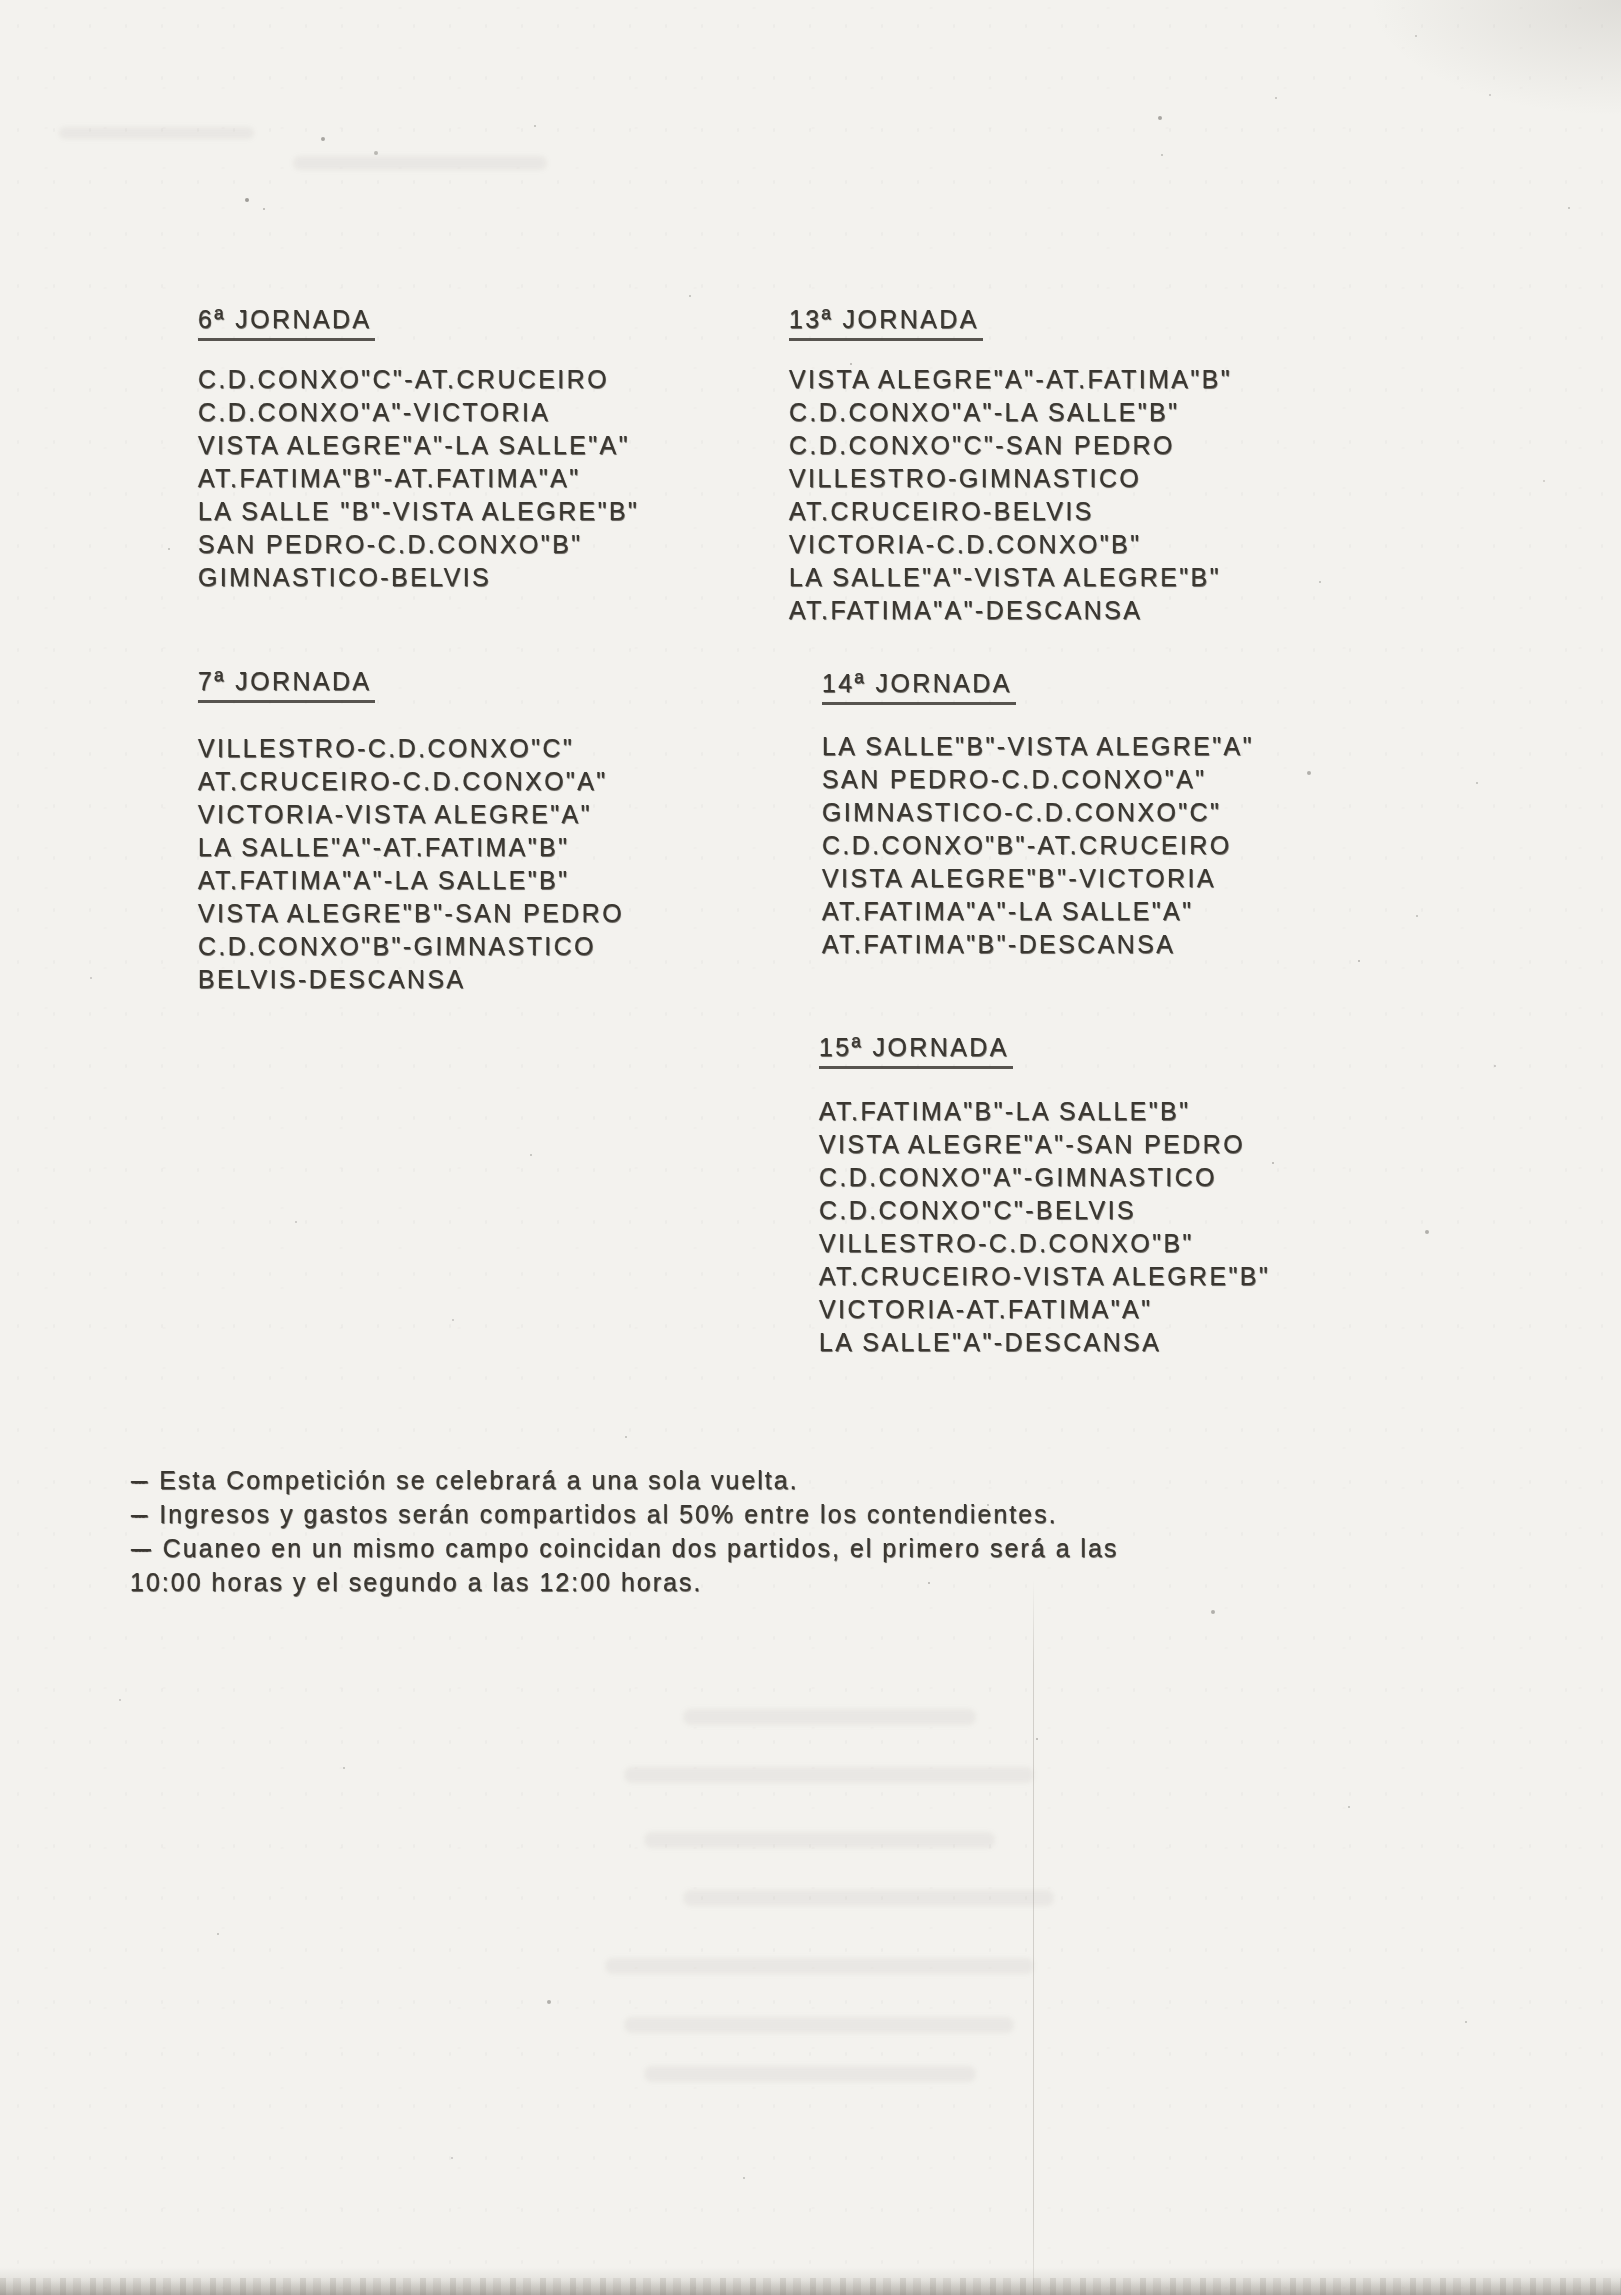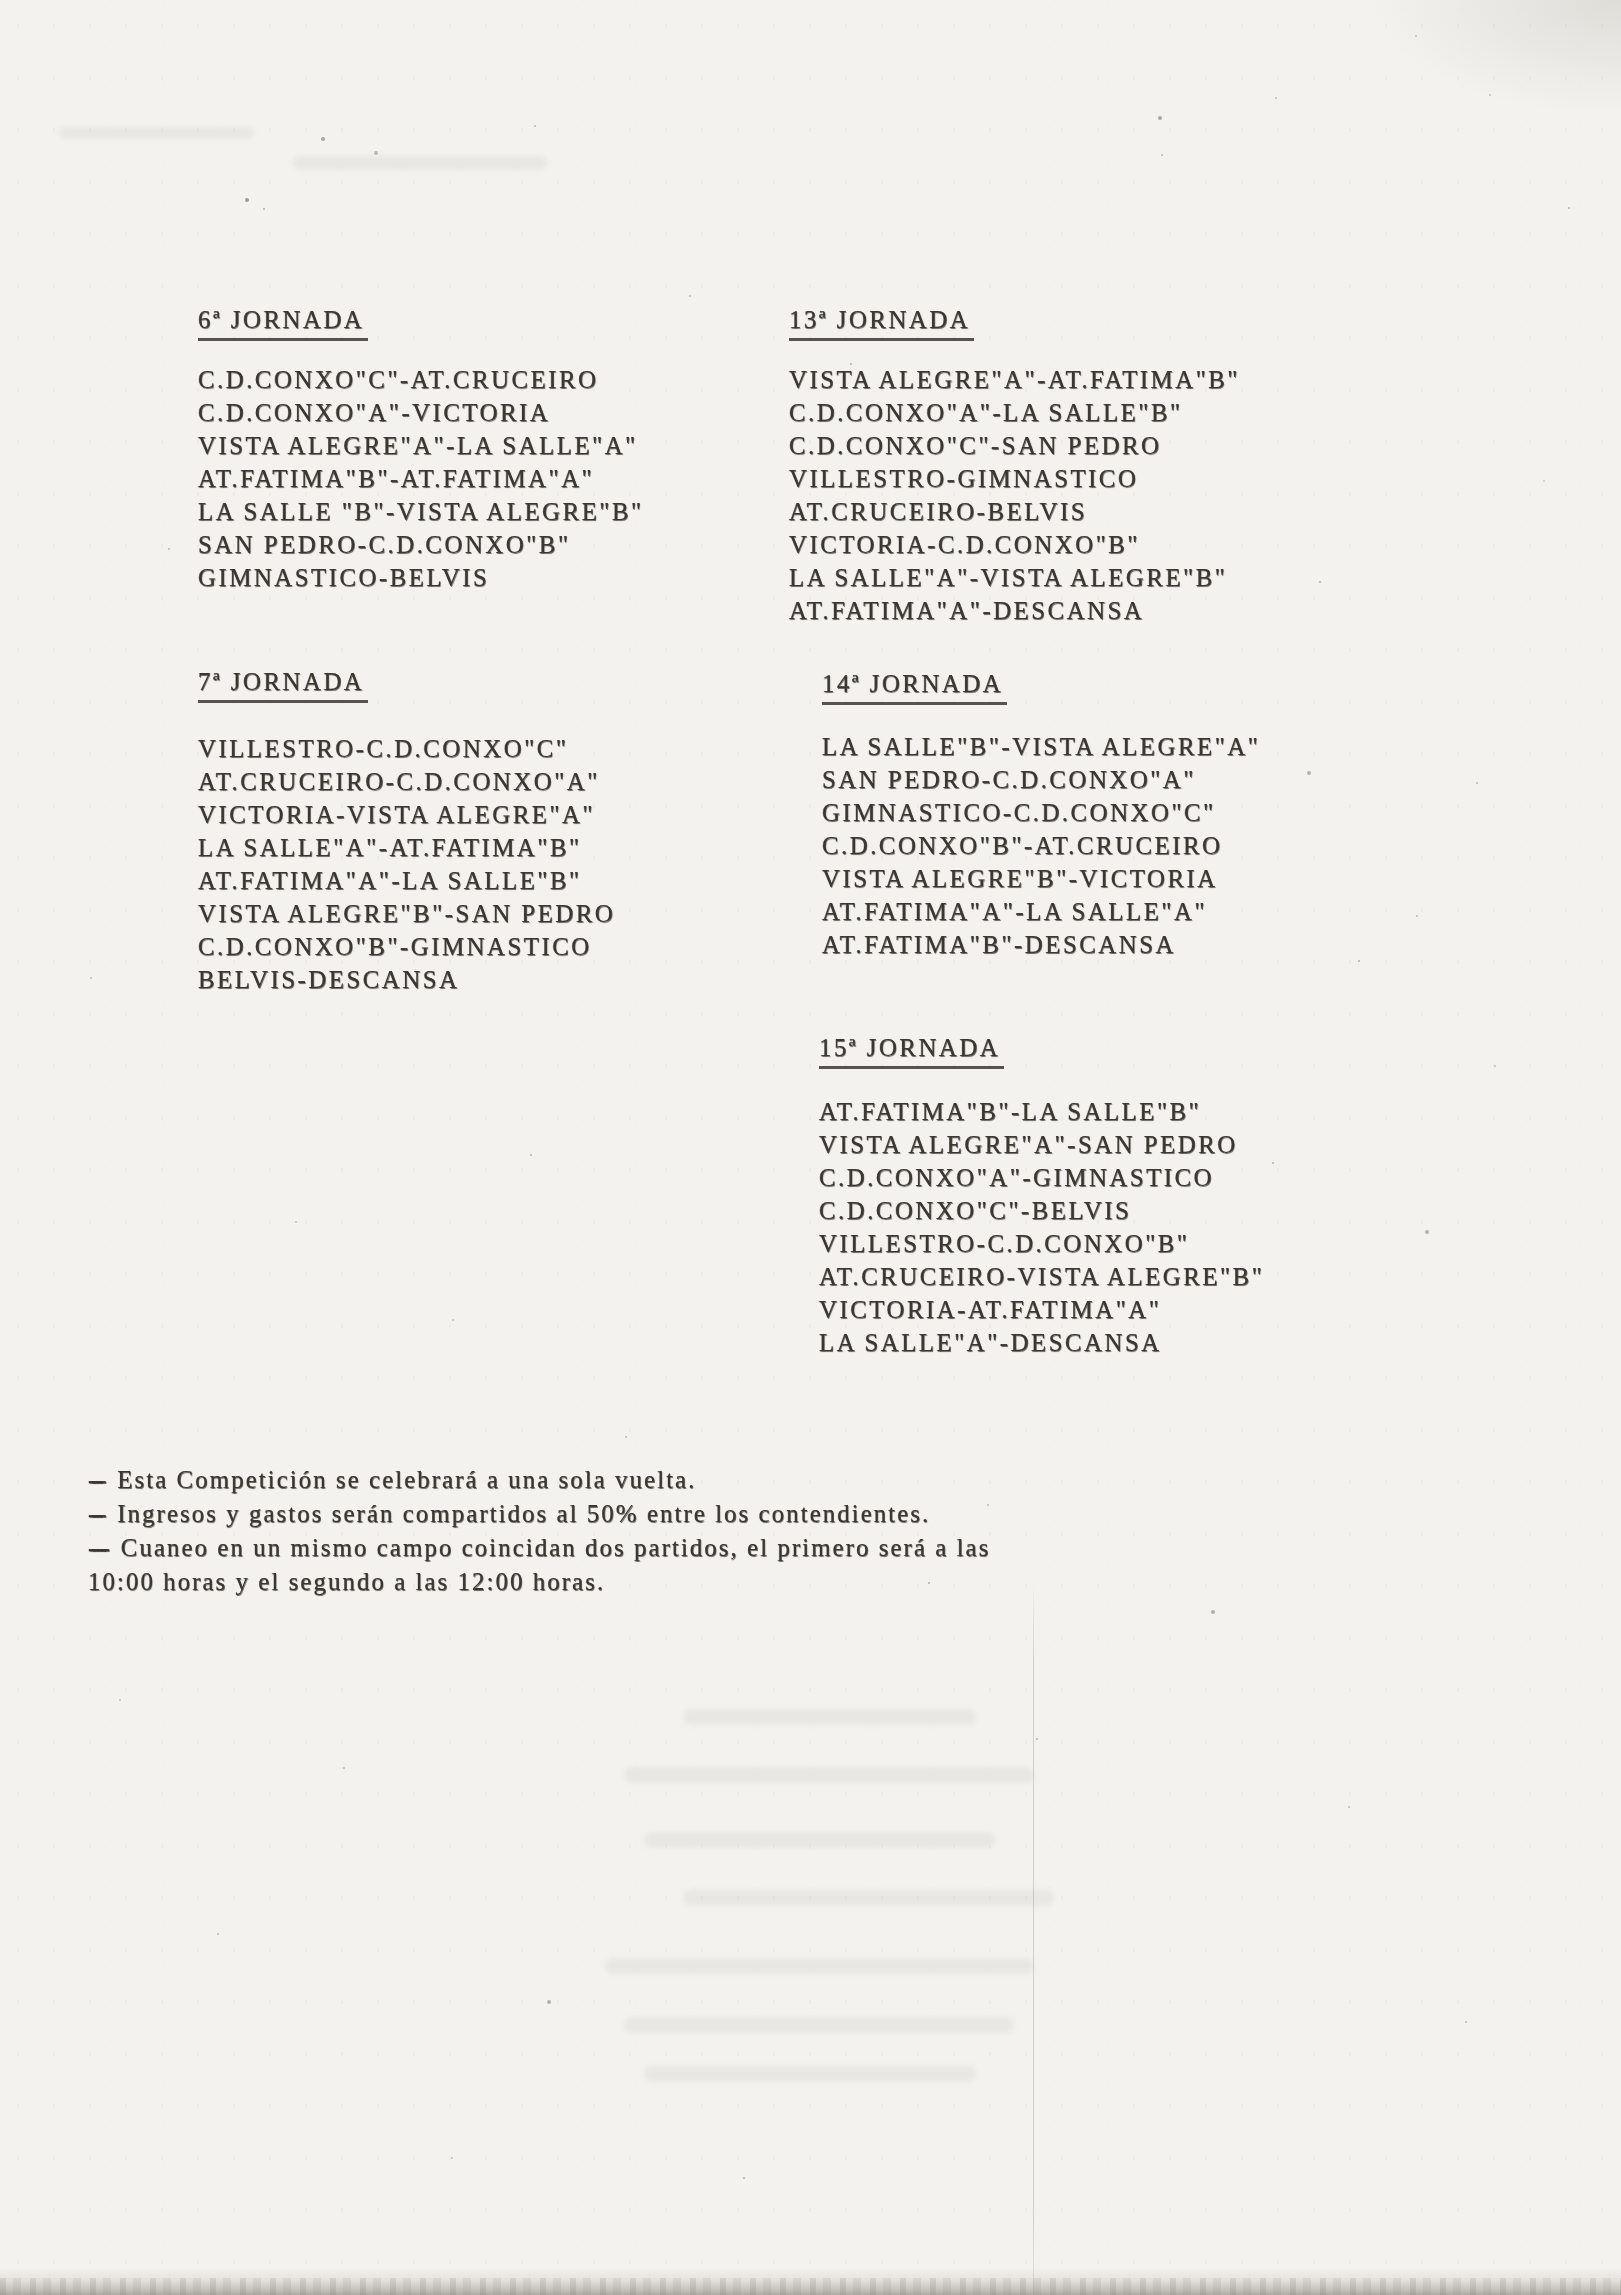--- a/index.html
+++ b/index.html
@@ -4,21 +4,21 @@
 <style>
   html, body { margin: 0; padding: 0; }
   body { background: #d8d6d2; }
 
   .page {
     position: relative;
     width: 1622px;
     height: 2296px;
     background: #f3f2ee;
     overflow: hidden;
-    font-family: Liberation Serif, serif;
+    font-family: Liberation Sans, sans-serif;
   }
 
   
   .page::before {
     content: "";
     position: absolute; inset: 0;
     background-image:
       radial-gradient(rgba(70,66,60,0.035) 1px, transparent 1.4px),
       radial-gradient(rgba(70,66,60,0.025) 1px, transparent 1.6px);
     background-size: 36px 52px, 59px 40px;
@@ -51,20 +51,21 @@
     letter-spacing: 2.4px;
     white-space: pre;
   }
 
   .notes { position: absolute; }
   .note {
     font-size: 25px;
     line-height: 34px;
     letter-spacing: 2px;
     white-space: pre;
+    margin-left: 42px;
   }
   .dashes { letter-spacing: -4.9px; }
   .dashes:not(:empty) { margin-right: 15.6px; }
 
   
   .speckles {
     position: absolute; top: 0; left: 0;
     width: 2px; height: 2px; border-radius: 50%;
     background: transparent;
     box-shadow:

